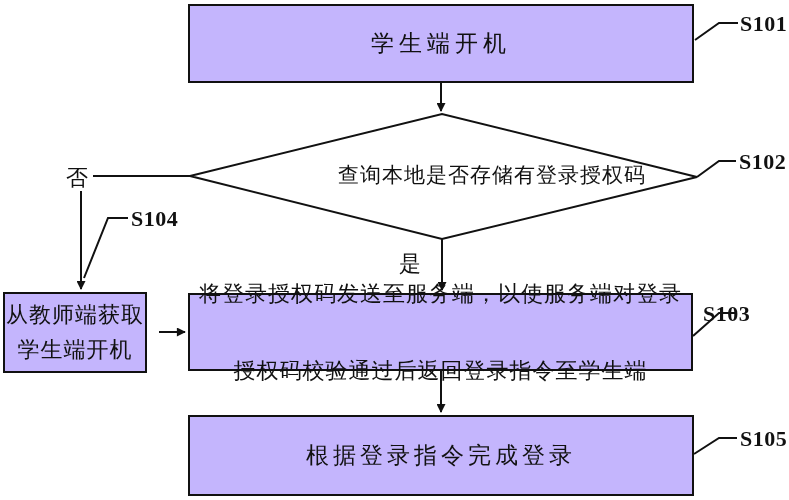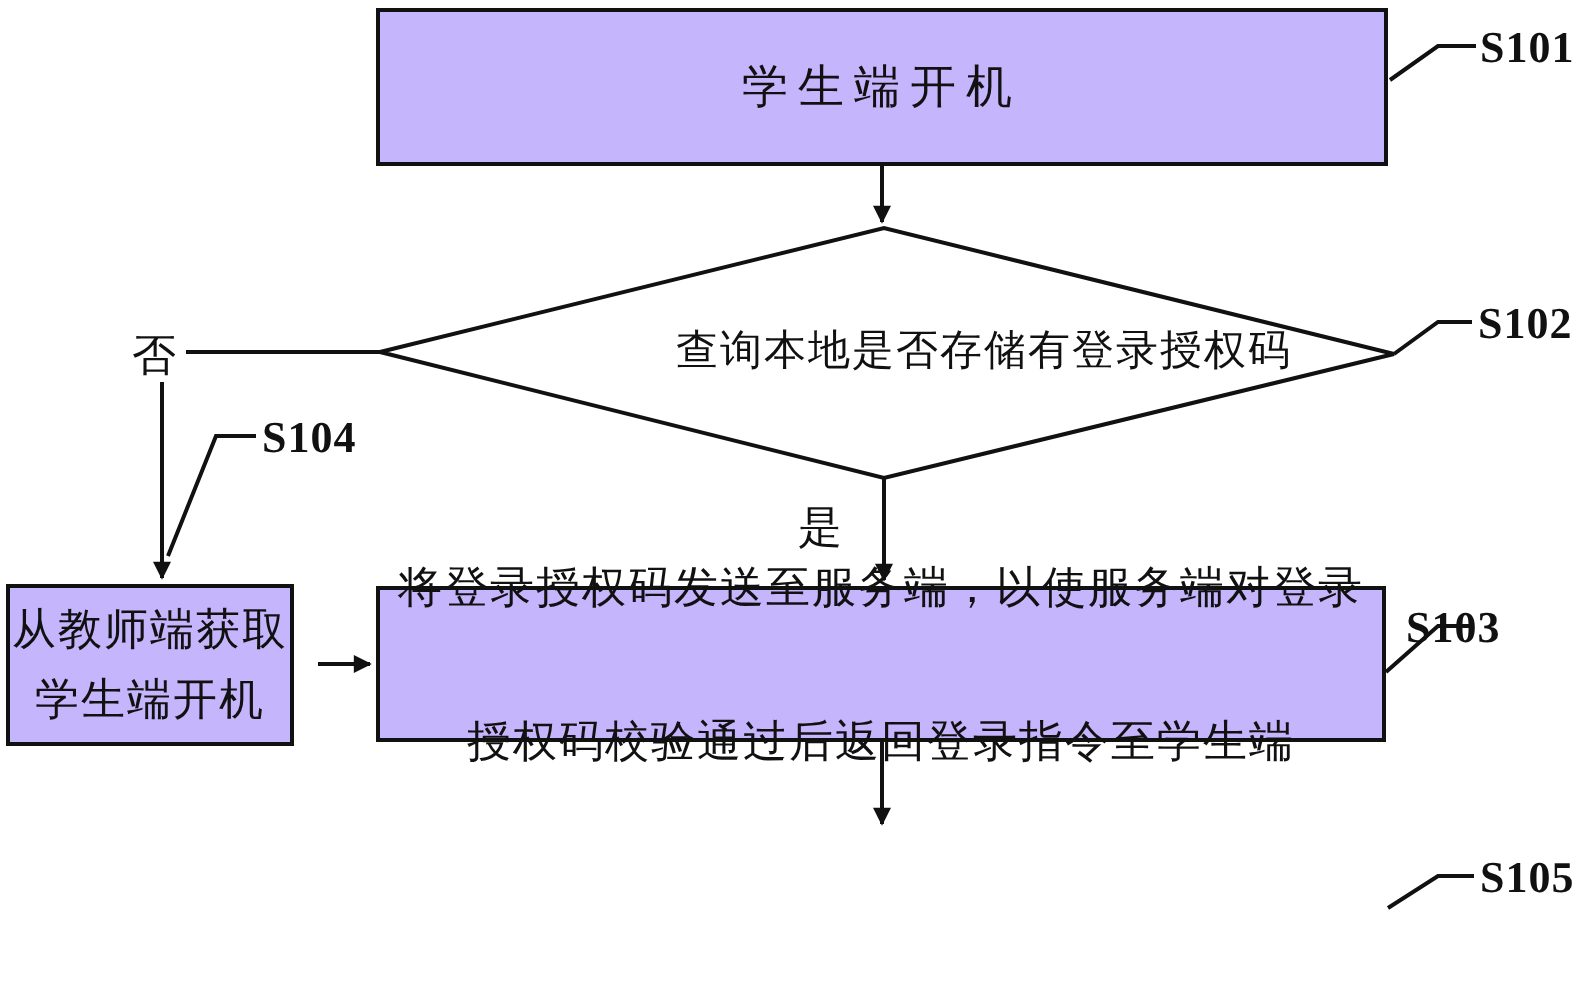--- a/index.html
+++ b/index.html
@@ -110,20 +110,23 @@
   <div class="node node-left">
     <span>从教师端获取</span>
     <span>学生端开机</span>
   </div>
 
   <div class="node node-s103">
     <span>将登录授权码发送至服务端，以使服务端对登录</span>
     <span>授权码校验通过后返回登录指令至学生端</span>
   </div>
 
+  <div class="node node-s105">
+    <span>根据登录指令完成登录</span>
+  </div>
 
   <div class="branch-label label-no">否</div>
   <div class="branch-label label-yes">是</div>
 
   <div class="step-label step-s101">S101</div>
   <div class="step-label step-s102">S102</div>
   <div class="step-label step-s103">S103</div>
   <div class="step-label step-s104">S104</div>
   <div class="step-label step-s105">S105</div>
 

